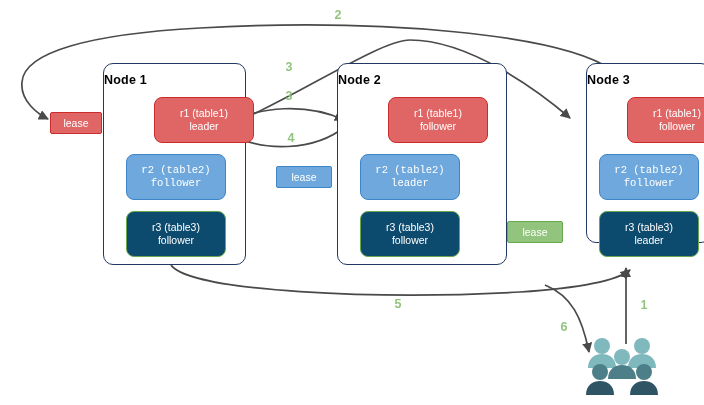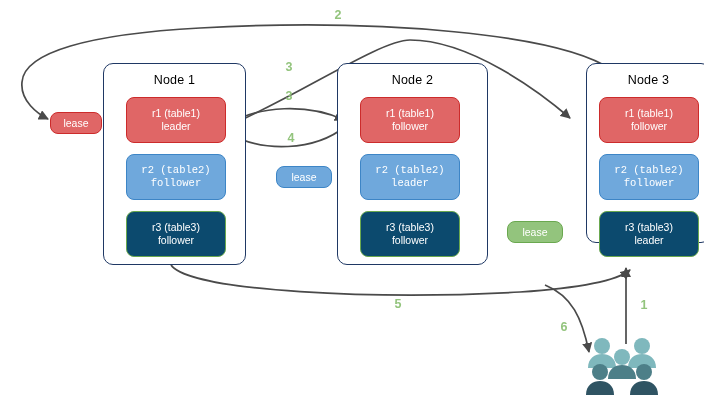--- a/index.html
+++ b/index.html
@@ -27,49 +27,48 @@
     border: 1.4px solid #1f3864;
     border-radius: 10px;
     background: #ffffff;
     box-sizing: border-box;
   }
   .node-title {
     position: absolute;
     left: 0;
     right: 0;
     top: 9px;
-    text-align: center;
     font-size: 12.5px;
-    font-weight: normal;
+    font-weight: bold;
     color: #000000;
     letter-spacing: 0.2px;
   }
   .replica {
     position: absolute;
     left: 22px;
     width: 100px;
     height: 46px;
     border-radius: 8px;
     box-sizing: border-box;
     display: flex;
     flex-direction: column;
     align-items: center;
     justify-content: center;
     color: #ffffff;
     font-size: 10.5px;
     line-height: 13px;
     text-align: center;
   }
   .replica .l1, .replica .l2 { display: block; }
-  .rep-red   { background: #e06666; border: 1.6px solid #cc2b2b; }
+  .rep-red   { background: #e06666; border: 1.6px solid #cc2b2b; margin-left: 28px; }
   .rep-blue  { background: #6fa8dc; border: 1.6px solid #3d85c6; font-family: Liberation Mono, monospace; }
   .rep-green { background: #0c4a6e; border: 1.6px solid #6aa84f; }
   .lease {
     position: absolute;
-    border-radius: 8px;
+    border-radius: 2px;
     box-sizing: border-box;
     display: flex;
     align-items: center;
     justify-content: center;
     color: #ffffff;
     font-size: 10.5px;
     height: 22px;
   }
   .lease-red   { background: #e06666; border: 1.6px solid #cc2b2b; }
   .lease-blue  { background: #6fa8dc; border: 1.6px solid #3d85c6; }
@@ -122,21 +121,21 @@
     <div class="replica rep-blue" style="top:90px;">
       <span class="l1">r2 (table2)</span>
       <span class="l2">follower</span>
     </div>
     <div class="replica rep-green" style="top:147px;">
       <span class="l1">r3 (table3)</span>
       <span class="l2">follower</span>
     </div>
   </div>
 
-  <div class="node-box" style="left:337px; top:63px; width:151px; height:202px;">
+  <div class="node-box" style="left:337px; top:63px; width:170px; height:202px;">
     <div class="node-title">Node 2</div>
     <div class="replica rep-red" style="top:33px;">
       <span class="l1">r1 (table1)</span>
       <span class="l2">follower</span>
     </div>
     <div class="replica rep-blue" style="top:90px;">
       <span class="l1">r2 (table2)</span>
       <span class="l2">leader</span>
     </div>
     <div class="replica rep-green" style="top:147px;">

